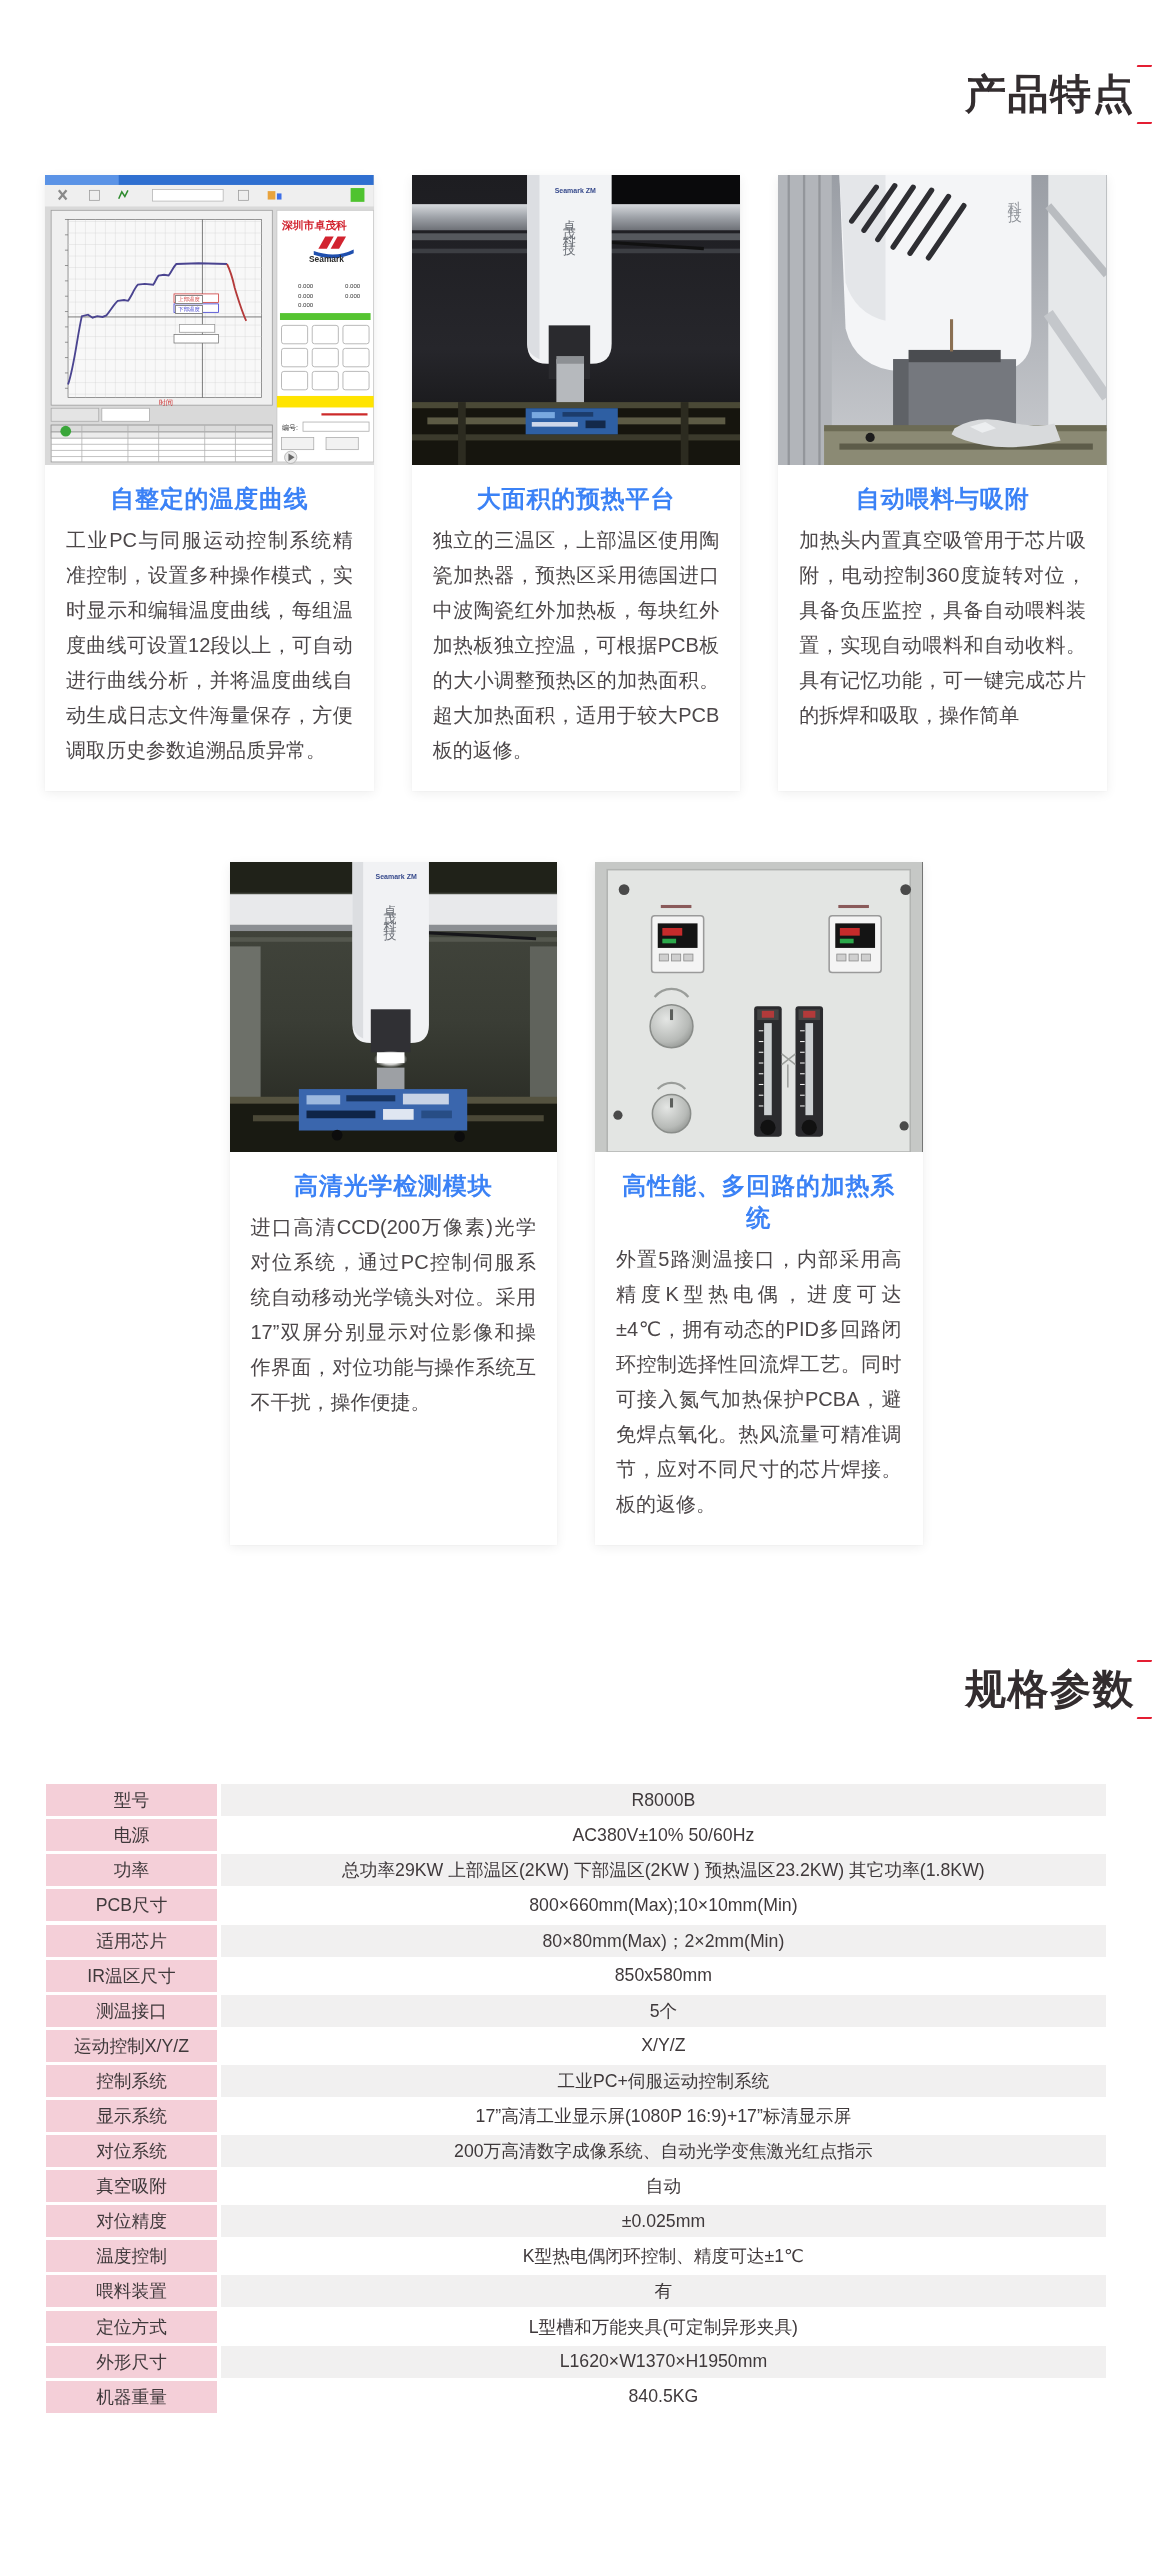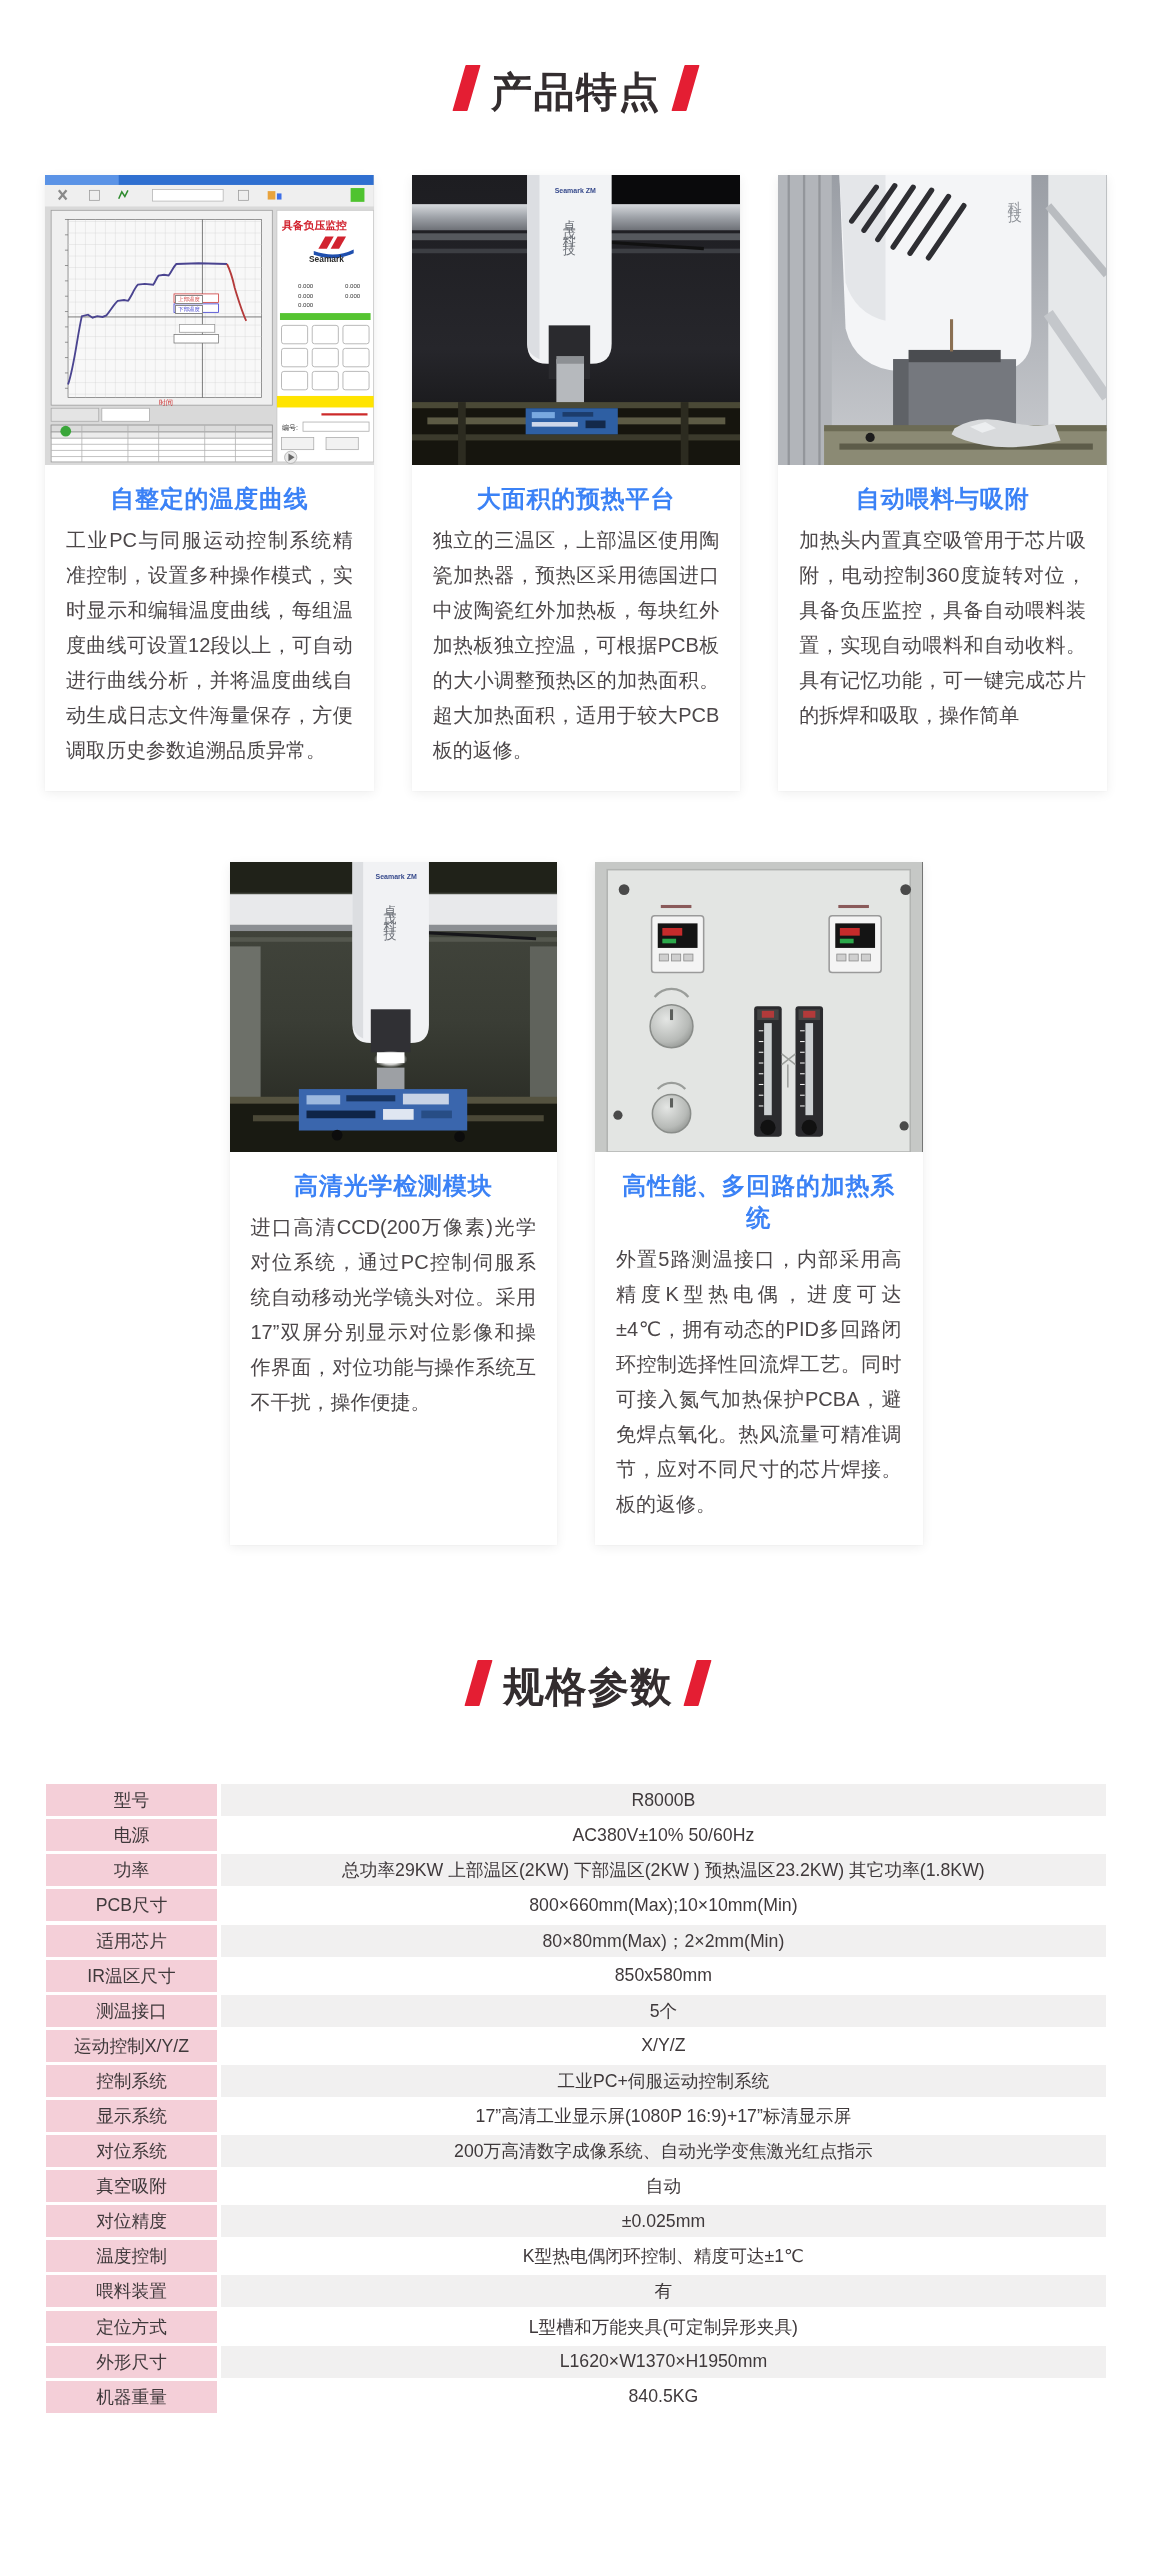--- a/index.html
+++ b/index.html
@@ -6,22 +6,22 @@
   body{
     width:1152px;
     background:#ffffff;
     font-family:"Liberation Sans","DejaVu Sans",sans-serif;
     color:#3a3436;
   }
   .page{width:1152px;overflow:hidden;background:#fff;}
 
   
   .section-title{
-    display:flex;align-items:flex-start;justify-content:center;
-    margin-top:65px;height:58px;
+    display:flex;align-items:flex-end;justify-content:center;
+    margin-top:65px;height:58px;flex-direction:column;
   }
   .section-title h2{
     margin:0 17px;font-size:41px;font-weight:bold;color:#332d2f;letter-spacing:1.5px;
   }
   .slash{
     display:inline-block;width:15.4px;height:46px;background:#e41e33;
     transform:skewX(-16deg);border-radius:0.8px;
   }
   .section-title.specs{margin-top:115px;padding-left:24px;}
 
@@ -175,21 +175,21 @@
               <rect x="388" y="256" width="34" height="24" rx="3"></rect>
           </g>
           <rect x="302" y="288" width="126" height="15" fill="#ffe400"></rect>
           <line x1="360" y1="312" x2="420" y2="312" stroke="#cc2a2a" stroke-width="3"></line>
           <rect x="336" y="322" width="86" height="12" fill="#fff" stroke="#aaa"></rect>
           <rect x="308" y="342" width="42" height="16" fill="#f2f2f2" stroke="#aaa"></rect>
           <rect x="366" y="342" width="42" height="16" fill="#f2f2f2" stroke="#aaa"></rect>
           <circle cx="320" cy="368" r="8" fill="#e9e9e9" stroke="#aaa"></circle>
             <path d="M317 363 l8 5 l-8 5 z" fill="#666"></path>
         </svg>
-        <div class="ov sw-company" style="left:237px;top:45px;">具备负压监控</div>
+        <div class="ov sw-company" style="left:237px;top:45px;">深圳市卓茂科</div>
         <div class="ov sw-brand" style="left:264px;top:80px;">Seamark</div>
         <div class="ov sw-readout" style="left:253px;top:108px;">0.000</div>
         <div class="ov sw-readout" style="left:253px;top:118px;">0.000</div>
         <div class="ov sw-readout" style="left:253px;top:127px;">0.000</div>
         <div class="ov sw-readout" style="left:300px;top:108px;">0.000</div>
         <div class="ov sw-readout" style="left:300px;top:118px;">0.000</div>
         <div class="ov sw-axis" style="left:114px;top:224px;">时间</div>
         <div class="ov sw-legend" style="left:130px;top:120px;color:#c33;">上部温度</div>
         <div class="ov sw-legend" style="left:130px;top:130px;color:#33c;">下部温度</div>
         <div class="ov sw-no" style="left:237px;top:249px;">编号:</div>

